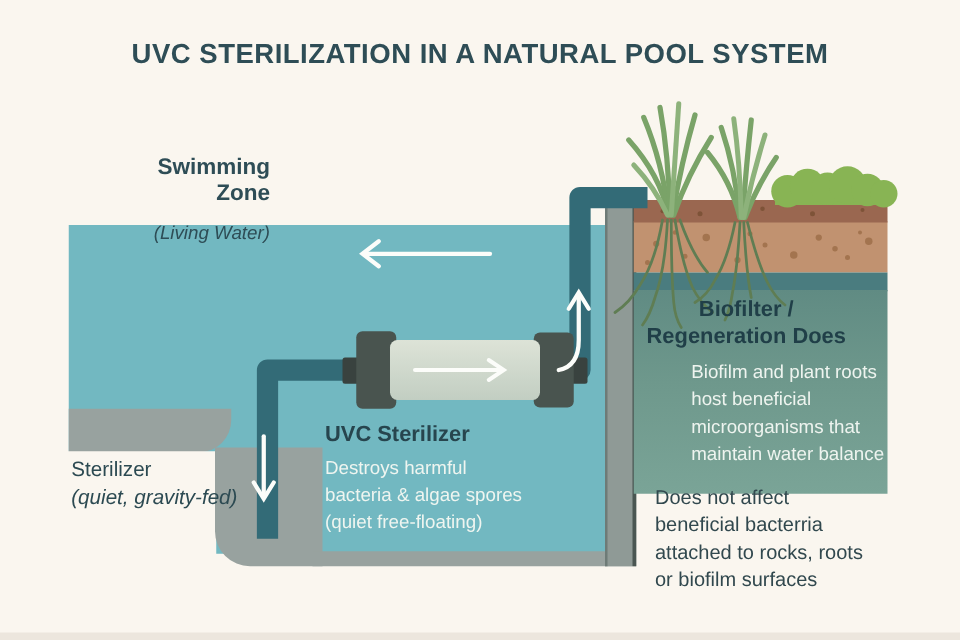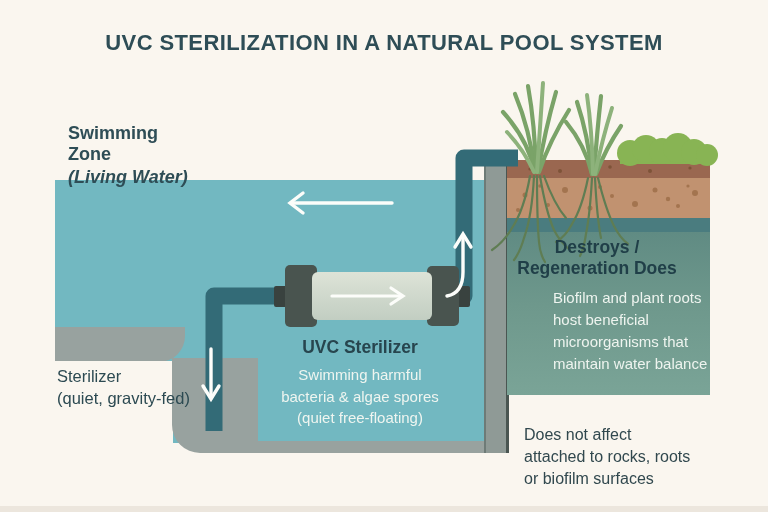--- a/index.html
+++ b/index.html
@@ -22,32 +22,32 @@
   .bio-band{left:507px; top:218px; width:203px; height:15px; background:#4a7c7f;}
   .bio-water{left:507px; top:232px; width:203px; height:163px;
              background:linear-gradient(180deg,#608b83 0%,#6e988c 45%,#7aa497 100%);}
   .soil-light{left:507px; top:177px; width:203px; height:41px; background:#c19270;}
   .soil-dark{left:507px; top:160px; width:203px; height:18px; background:#9a6750;}
   .bottom-strip{left:0; top:506px; width:768px; height:6px; background:#ece6dd;}
   .svg-layer{left:0; top:0; width:768px; height:512px; pointer-events:none;}
   
   .title{left:0; top:30px; width:768px; text-align:center;
          font-size:22px; font-weight:bold; letter-spacing:.4px; color:#2e4d56;}
-  .zone-label{left:68px; top:123px; width:132px; text-align:left;}
+  .zone-label{left:84px; top:123px; width:132px; text-align:right;}
   .zone-label .l1{font-size:18px; font-weight:600;}
-  .zone-label .l2{font-size:18px; font-style:italic; margin-top:2px;font-weight:bold;}
-  .ster-label{left:260px; top:337px; width:200px; text-align:center;}
+  .zone-label .l2{font-size:15px; font-style:italic; margin-top:13px;}
+  .ster-label{left:260px; top:337px; width:200px; }
   .ster-label .h{font-size:17.5px; font-weight:bold; color:#27454e; margin-bottom:6px;}
   .ster-label .d{font-size:15px; line-height:21.5px; color:#eff5f0;}
   .bio-label{left:497px; top:237px; width:200px; text-align:center;}
   .bio-label .h{font-size:17.5px; font-weight:bold; line-height:21px; color:#203f48;}
   .bio-desc{left:525px; top:287px; width:180px; font-size:15px; line-height:22px; color:#eef4ef;margin-left:28px;}
   .pump-label{left:57px; top:366px; width:180px; font-size:16.5px; line-height:21.5px; color:#2c4a52;}
-  .pump-label .it{}
-  .note{left:524px; top:424px; width:200px; font-size:16px; line-height:22px; color:#31484e;}
+  .pump-label .it{font-style:italic;}
+  .note{left:524px; top:388px; width:200px; font-size:16px; line-height:22px; color:#31484e;}
 </style>
 </head>
 <body>
 
 <div class="stage">
 
   <div class="abs water"></div>
   <div class="abs ledge"></div>
   <div class="abs cream-patch"></div>
   <div class="abs pit"></div>
@@ -168,40 +168,41 @@
 
   <div class="abs title">UVC STERILIZATION IN A NATURAL POOL SYSTEM</div>
 
   <div class="abs zone-label">
     <div class="l1">Swimming Zone</div>
     <div class="l2">(Living Water)</div>
   </div>
 
   <div class="abs ster-label">
     <div class="h">UVC Sterilizer</div>
-    <div class="d">Swimming harmful</div>
+    <div class="d">Destroys harmful</div>
     <div class="d">bacteria &amp; algae spores</div>
     <div class="d">(quiet free-floating)</div>
   </div>
 
   <div class="abs bio-label">
-    <div class="h">Destroys /</div>
+    <div class="h">Biofilter /</div>
     <div class="h">Regeneration Does</div>
   </div>
   <div class="abs bio-desc">
     <div>Biofilm and plant roots</div>
     <div>host beneficial</div>
     <div>microorganisms that</div>
     <div>maintain water balance</div>
   </div>
 
   <div class="abs pump-label">
     <div>Sterilizer</div>
     <div class="it">(quiet, gravity-fed)</div>
   </div>
 
   <div class="abs note">
     <div>Does not affect</div>
+    <div>beneficial bacterria</div>
     <div>attached to rocks, roots</div>
     <div>or biofilm surfaces</div>
   </div>
 
 </div>
 
 </body></html>

